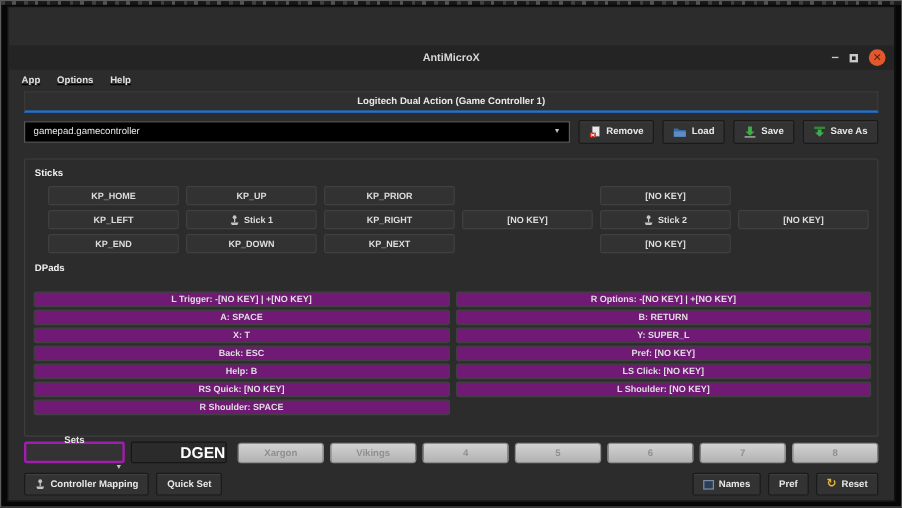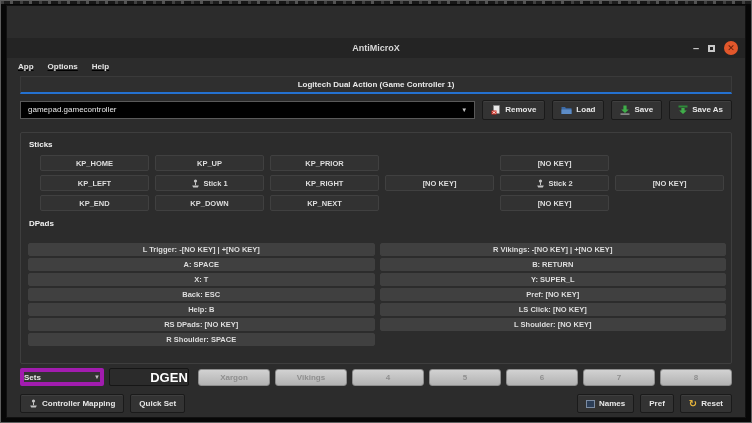--- a/index.html
+++ b/index.html
@@ -50,29 +50,29 @@
   
   .panel { flex:1; margin:7px 13px 0; border:1px solid #3e3e3e; border-radius:2px;
     padding:5px 4px 4px 6px; display:flex; flex-direction:column; }
   .section-label { font-size:8px; font-weight:bold; color:#f2f2f2; margin:2px 0 6px 2px; }
   .stick-grid { display:grid; grid-template-columns:repeat(6,1fr); gap:4px 6px; padding:0 3px 0 13px; }
   .dpad-grid { display:grid; grid-template-columns:repeat(3,1fr); gap:5px 6px; padding:0 9px 0 14px; }
   .cell-btn { height:16px; background:#323232; border:1px solid #404040; border-radius:2px;
     display:flex; align-items:center; justify-content:center; gap:3px;
     font-size:7.5px; font-weight:bold; color:#dedede; white-space:nowrap; overflow:hidden; }
   .btn-list { display:grid; grid-template-columns:1fr 1fr; gap:2px 5px; margin-top:9px; padding:0 1px; }
-  .list-btn { height:13px; background:#404040; border:1px solid #404040; border-radius:2px;
+  .list-btn { height:13px; background:#701a75; border:1px solid #404040; border-radius:2px;
     display:flex; align-items:center; justify-content:center;
     font-size:7.5px; font-weight:bold; color:#dedede; white-space:nowrap; overflow:hidden; }
   .mt8 { margin-top:8px; }
   
   .sets-row { height:26px; display:flex; align-items:center; padding:0 13px; gap:5px; flex:0 0 auto; }
-  .sets-btn { width:84px; height:18px; background:#333; border:4px solid #a21caf; border-radius:2px;
+  .sets-btn { width:84px; height:18px; background:#333; border:2px solid #a21caf; border-radius:2px;
     display:flex; align-items:center; justify-content:center; gap:16px;
-    font-size:8px; font-weight:bold; color:#e8e8e8; }
+    font-size:8px; font-weight:bold; color:#e8e8e8;flex-direction:column; }
   .set-active { width:80px; height:18px; background:#2b2b2b; border:1px solid #161616; border-radius:2px;
     display:flex; align-items:center; justify-content:center;
     font-size:13px; font-weight:bold; color:#fff; margin-right:4px;padding-left:40px; }
   .set-tab { flex:1; height:17px; background:linear-gradient(#d2d2d2,#b2b2b2);
     border:1px solid #8d8d8d; border-radius:3px;
     display:flex; align-items:center; justify-content:center;
     font-size:8px; font-weight:bold; color:#8f8f8f; }
   
   .footer { height:27px; display:flex; align-items:center; padding:0 13px; gap:6px; flex:0 0 auto; }
   .footer-btn { height:19px; background:#333; border:1px solid #1a1a1a; border-radius:2px;
@@ -195,30 +195,30 @@
       <div></div>
       <div class="cell-btn">[NO KEY]</div>
       <div></div>
     </div>
 
     <div class="section-label mt8">DPads</div>
 
 
     <div class="btn-list">
       <div class="list-btn">L Trigger: -[NO KEY] | +[NO KEY]</div>
-      <div class="list-btn">R Vikings: -[NO KEY] | +[NO KEY]</div>
+      <div class="list-btn">R Options: -[NO KEY] | +[NO KEY]</div>
       <div class="list-btn">A: SPACE</div>
       <div class="list-btn">B: RETURN</div>
       <div class="list-btn">X: T</div>
       <div class="list-btn">Y: SUPER_L</div>
       <div class="list-btn">Back: ESC</div>
       <div class="list-btn">Pref: [NO KEY]</div>
       <div class="list-btn">Help: B</div>
       <div class="list-btn">LS Click: [NO KEY]</div>
-      <div class="list-btn">RS DPads: [NO KEY]</div>
+      <div class="list-btn">RS Quick: [NO KEY]</div>
       <div class="list-btn">L Shoulder: [NO KEY]</div>
       <div class="list-btn">R Shoulder: SPACE</div>
       <div></div>
     </div>
   </div>
 
   <div class="sets-row">
     <div class="sets-btn">
       <span>Sets</span>
       <span class="combo-arrow">▼</span>

